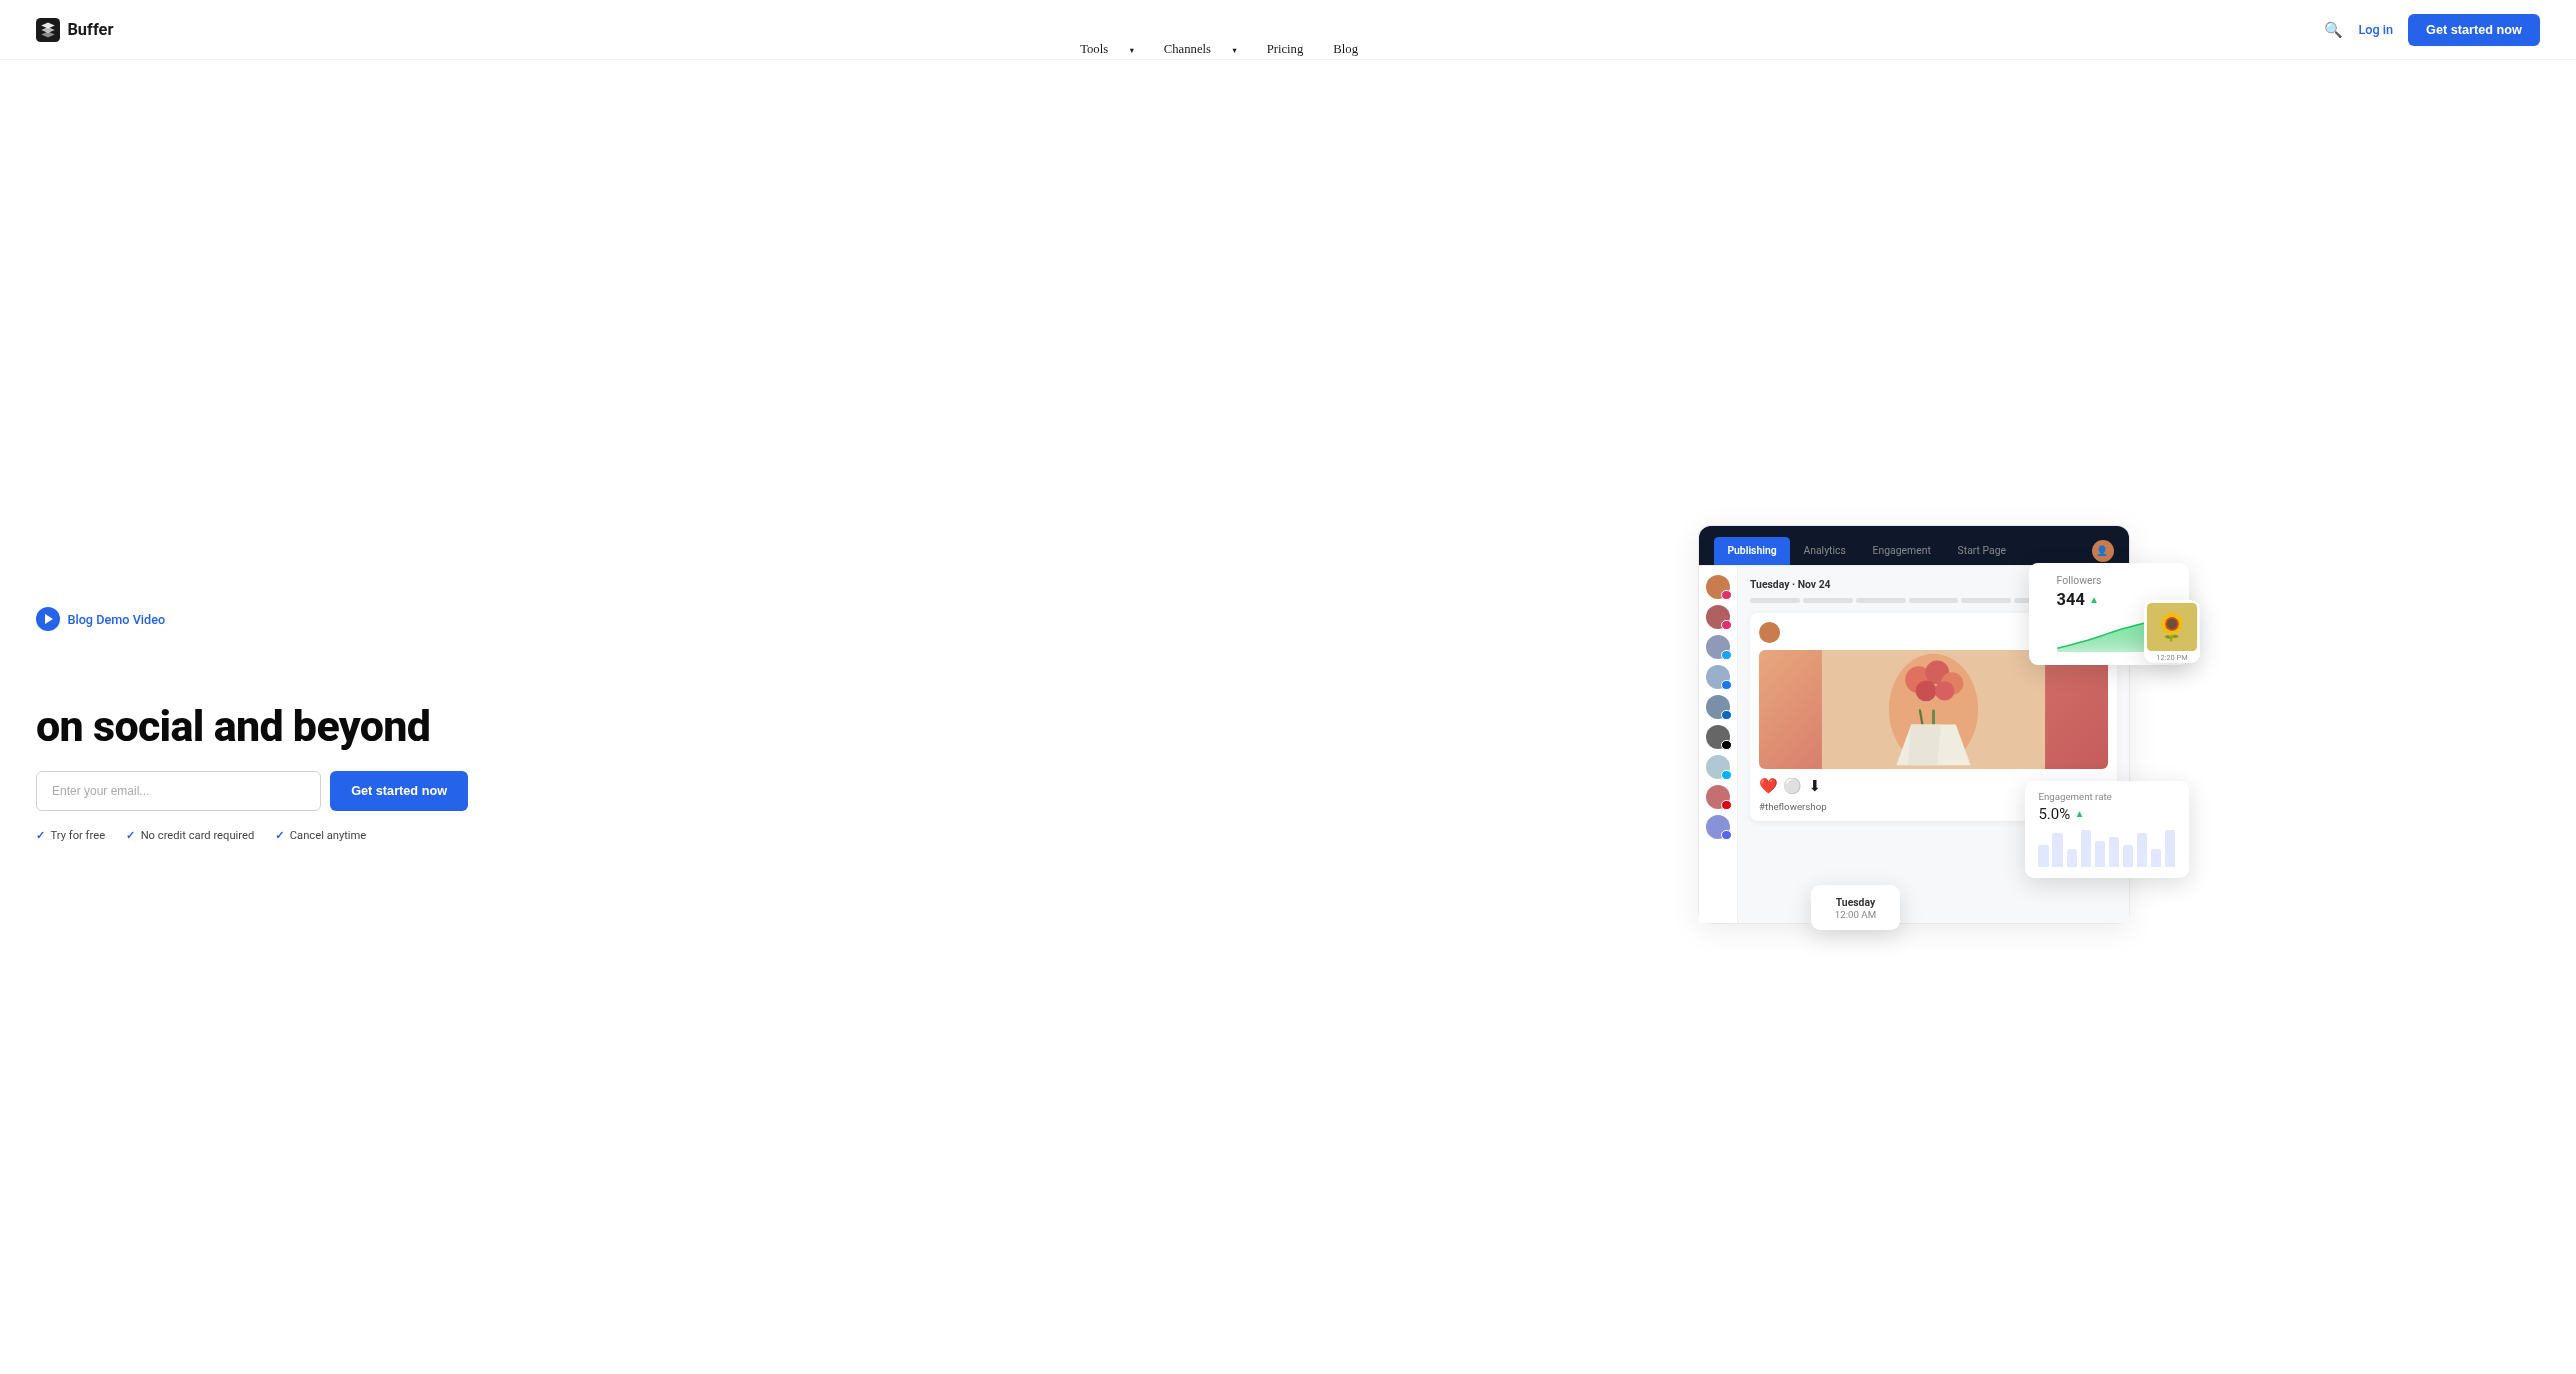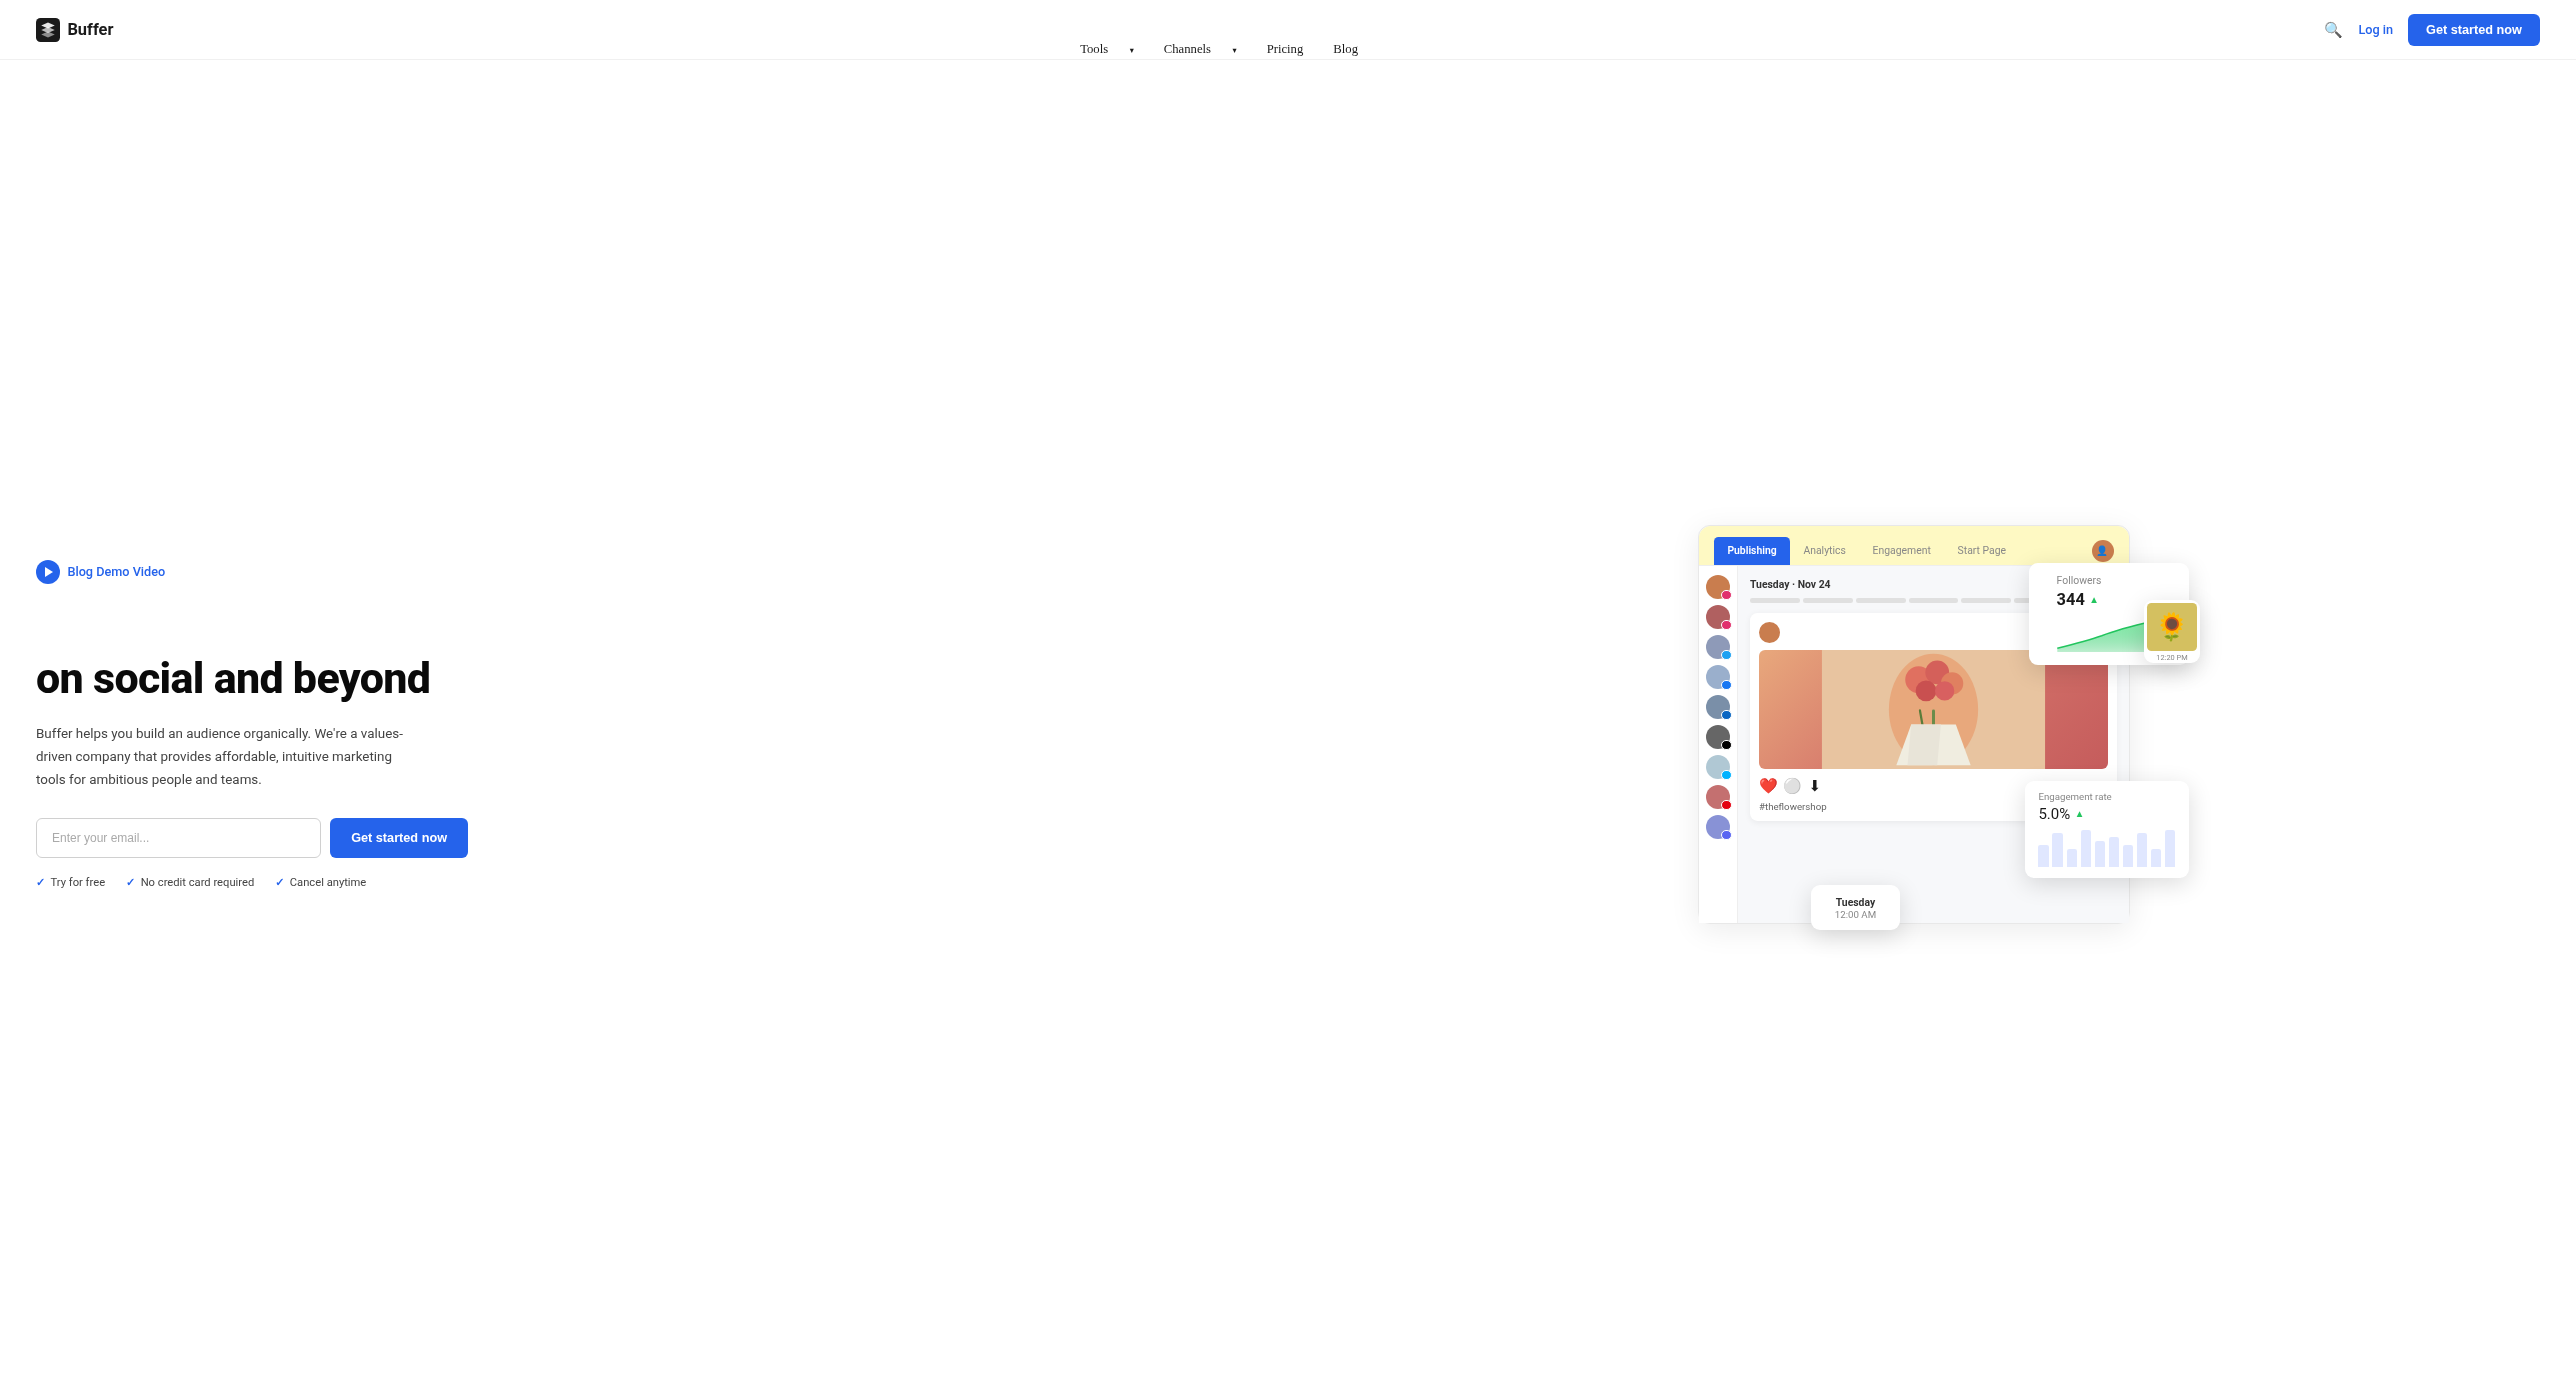--- a/index.html
+++ b/index.html
@@ -36,21 +36,21 @@
     .hero-submit { background: #2563eb; color: #fff; border: none; border-radius: 6px; padding: 12px 21px; font-size: 12.7px; font-weight: 600; cursor: pointer; white-space: nowrap; }
     .hero-perks { display: flex; gap: 21px; flex-wrap: wrap; }
     .hero-perk { display: flex; align-items: center; gap: 5.2px; font-size: 11.2px; color: #444; }
     .check { color: #2563eb; font-weight: 700; }
 
     
     .hero-right { flex: 0 0 50%; display: flex; justify-content: center; align-items: center; position: relative; }
     .dashboard-wrap { width: 432px; background: #f7f8fa; border-radius: 12px; border: 0.7px solid #e8e8e8; overflow: visible; position: relative; box-shadow: 0 6px 30px rgba(0,0,0,0.08); }
 
     
-    .dash-tabs { display: flex; align-items: center; padding: 10.4px 15px 0; background: #fef9c3; border-bottom: 0.7px solid #eee; gap: 0; border-radius: 12px 12px 0 0; }
+    .dash-tabs { display: flex; align-items: center; padding: 10.4px 15px 0; background: #0f172a; border-bottom: 0.7px solid #eee; gap: 0; border-radius: 12px 12px 0 0; }
     .dash-tab { padding: 7.4px 13.4px; font-size: 10.4px; color: #888; cursor: pointer; border-bottom: 1.5px solid transparent; margin-bottom: -0.7px; }
     .dash-tab.active { color: #fff; background: #2563eb; border-radius: 4.5px 4.5px 0 0; border-bottom: 1.5px solid #2563eb; font-weight: 600; }
     .dash-avatar { margin-left: auto; width: 22.3px; height: 22.3px; border-radius: 50%; background: #c97d4e; overflow: hidden; display: flex; align-items: center; justify-content: center; font-size: 9.7px; color: #fff; }
 
     
     .dash-body { display: flex; min-height: 357px; }
     .dash-sidebar { width: 39px; background: #fff; border-right: 0.7px solid #eee; display: flex; flex-direction: column; align-items: center; padding: 9px 0; gap: 6px; }
     .avatar-circle { width: 100%; height: 100%; border-radius: 50%; display: flex; align-items: center; justify-content: center; font-size: 8.2px; font-weight: 700; color: #fff; }
     .social-pin { width: 10.4px; height: 10.4px; border-radius: 50%; position: absolute; bottom: -1.5px; right: -1.5px; border: 1.5px solid #fff; }
     .dash-avatar-wrap { position: relative; width: 24px; height: 24px; }
@@ -133,21 +133,20 @@
     <a class="hero-demo-link" href="#">
       <span class="play-btn"></span>
       <span>Blog Demo Video</span>
     </a>
 
     <h1 class="hero-title">
       <br>
       <span>on social and beyond</span>
     </h1>
 
-    <p class="hero-desc">Buffer helps you build an audience organically. We're a values-driven company that provides affordable, intuitive marketing tools for ambitious people and teams.</p>
 
     <div class="hero-form">
       <input class="hero-email" type="email" placeholder="Enter your email..." style="">
       <button class="hero-submit">Get started now</button>
     </div>
 
     <div class="hero-perks">
       <span class="hero-perk">
         <span class="check">✓</span>
         <span>Try for free</span>

